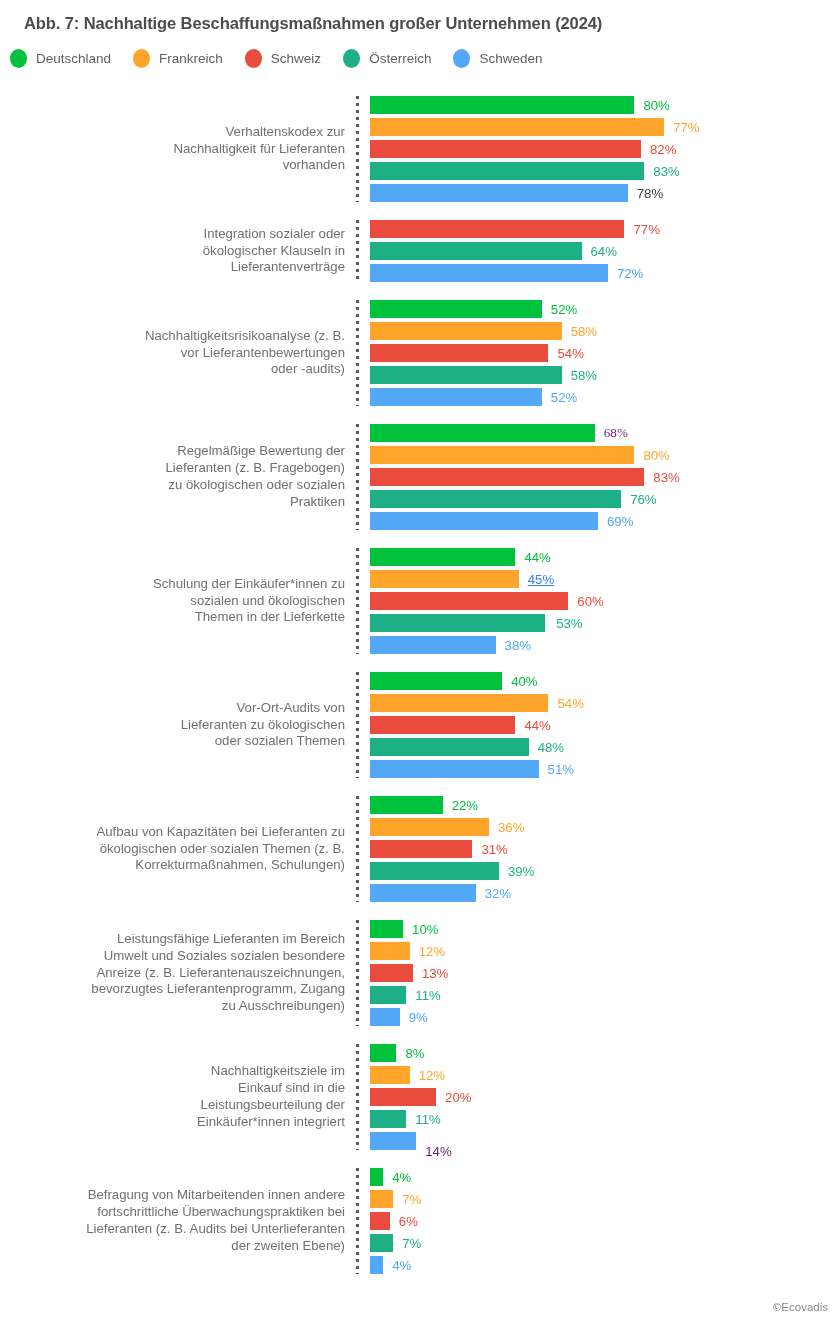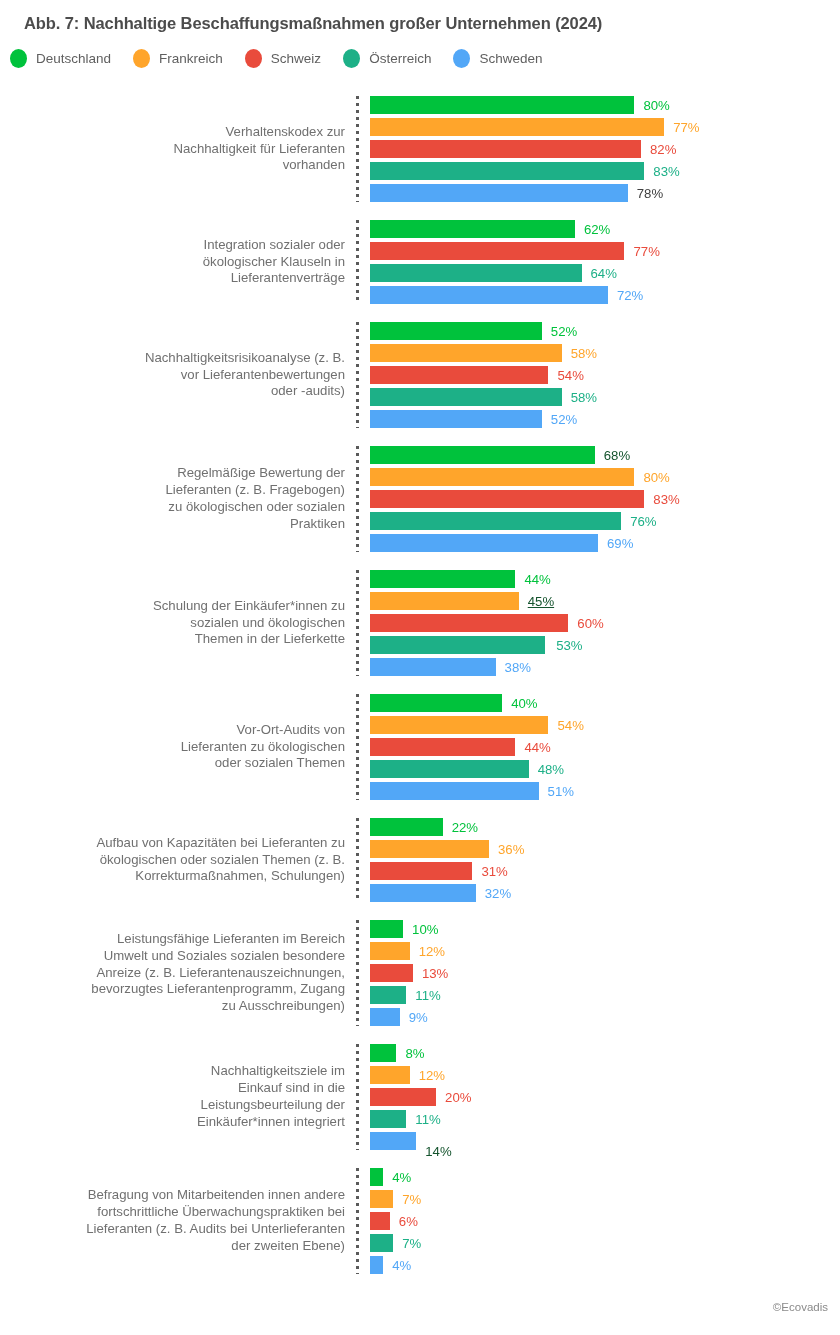--- a/index.html
+++ b/index.html
@@ -169,24 +169,20 @@
     </div>
     <div class="group">
       <div class="group-label">
         <span>Integration sozialer oder</span>
         <span>ökologischer Klauseln in</span>
         <span>Lieferantenverträge</span>
       </div>
       <div class="axis-tick"></div>
       <div class="bars">
         <div class="bar-row">
-          <div class="bar" title="Deutschland: 62%" style="width: 204.91px; background: rgb(0, 194, 60);"></div>
-          <span class="bar-value" style="color: rgb(0, 194, 60);">62%</span>
-        </div>
-        <div class="bar-row">
           <div class="bar" title="Schweiz: 77%" style="width: 254.485px; background: rgb(233, 75, 60);"></div>
           <span class="bar-value" style="color: rgb(233, 75, 60);">77%</span>
         </div>
         <div class="bar-row">
           <div class="bar" title="Österreich: 64%" style="width: 211.52px; background: rgb(29, 176, 135);"></div>
           <span class="bar-value" style="color: rgb(29, 176, 135);">64%</span>
         </div>
         <div class="bar-row">
           <div class="bar" title="Schweden: 72%" style="width: 237.96px; background: rgb(82, 167, 247);"></div>
           <span class="bar-value" style="color: rgb(82, 167, 247);">72%</span>
@@ -227,21 +223,21 @@
       <div class="group-label">
         <span>Regelmäßige Bewertung der</span>
         <span>Lieferanten (z. B. Fragebogen)</span>
         <span>zu ökologischen oder sozialen</span>
         <span>Praktiken</span>
       </div>
       <div class="axis-tick"></div>
       <div class="bars">
         <div class="bar-row">
           <div class="bar" title="Deutschland: 68%" style="width: 224.74px; background: rgb(0, 194, 60);"></div>
-          <span class="bar-value" style="color: #14532d;">68%</span>
+          <span class="bar-value" style="color: #701a75; font-family: Liberation Serif, serif;">68%</span>
         </div>
         <div class="bar-row">
           <div class="bar" title="Frankreich: 80%" style="width: 264.4px; background: rgb(255, 165, 43);"></div>
           <span class="bar-value" style="color: rgb(255, 165, 43);">80%</span>
         </div>
         <div class="bar-row">
           <div class="bar" title="Schweiz: 83%" style="width: 274.315px; background: rgb(233, 75, 60);"></div>
           <span class="bar-value" style="color: rgb(233, 75, 60);">83%</span>
         </div>
         <div class="bar-row">
@@ -261,21 +257,21 @@
         <span>Themen in der Lieferkette</span>
       </div>
       <div class="axis-tick"></div>
       <div class="bars">
         <div class="bar-row">
           <div class="bar" title="Deutschland: 44%" style="width: 145.42px; background: rgb(0, 194, 60);"></div>
           <span class="bar-value" style="color: rgb(0, 194, 60);">44%</span>
         </div>
         <div class="bar-row">
           <div class="bar" title="Frankreich: 45%" style="width: 148.725px; background: rgb(255, 165, 43);"></div>
-          <span class="bar-value" style="color: #14532d; text-decoration: underline;">45%</span>
+          <span class="bar-value" style="color: #3b82f6; text-decoration: underline;">45%</span>
         </div>
         <div class="bar-row">
           <div class="bar" title="Schweiz: 60%" style="width: 198.3px; background: rgb(233, 75, 60);"></div>
           <span class="bar-value" style="color: rgb(233, 75, 60);">60%</span>
         </div>
         <div class="bar-row">
           <div class="bar" title="Österreich: 53%" style="width: 175.165px; background: rgb(29, 176, 135);"></div>
           <span class="bar-value" style="color: rgb(29, 176, 135); margin-left: 11px;">53%</span>
         </div>
         <div class="bar-row">
@@ -326,20 +322,24 @@
           <div class="bar" title="Deutschland: 22%" style="width: 72.71px; background: rgb(0, 194, 60);"></div>
           <span class="bar-value" style="color: rgb(0, 194, 60);">22%</span>
         </div>
         <div class="bar-row">
           <div class="bar" title="Frankreich: 36%" style="width: 118.98px; background: rgb(255, 165, 43);"></div>
           <span class="bar-value" style="color: rgb(255, 165, 43);">36%</span>
         </div>
         <div class="bar-row">
           <div class="bar" title="Schweiz: 31%" style="width: 102.455px; background: rgb(233, 75, 60);"></div>
           <span class="bar-value" style="color: rgb(233, 75, 60);">31%</span>
+        </div>
+        <div class="bar-row">
+          <div class="bar" title="Österreich: 39%" style="width: 128.895px; background: rgb(29, 176, 135);"></div>
+          <span class="bar-value" style="color: rgb(29, 176, 135);">39%</span>
         </div>
         <div class="bar-row">
           <div class="bar" title="Schweden: 32%" style="width: 105.76px; background: rgb(82, 167, 247);"></div>
           <span class="bar-value" style="color: rgb(82, 167, 247);">32%</span>
         </div>
       </div>
     </div>
     <div class="group">
       <div class="group-label">
         <span>Leistungsfähige Lieferanten im Bereich</span>
@@ -392,21 +392,21 @@
         <div class="bar-row">
           <div class="bar" title="Schweiz: 20%" style="width: 66.1px; background: rgb(233, 75, 60);"></div>
           <span class="bar-value" style="color: rgb(233, 75, 60);">20%</span>
         </div>
         <div class="bar-row">
           <div class="bar" title="Österreich: 11%" style="width: 36.355px; background: rgb(29, 176, 135);"></div>
           <span class="bar-value" style="color: rgb(29, 176, 135);">11%</span>
         </div>
         <div class="bar-row">
           <div class="bar" title="Schweden: 14%" style="width: 46.27px; background: rgb(82, 167, 247);"></div>
-          <span class="bar-value" style="color: #14532d; margin-top: 20px;">14%</span>
+          <span class="bar-value" style="color: #701a75; margin-top: 20px;">14%</span>
         </div>
       </div>
     </div>
     <div class="group">
       <div class="group-label">
         <span>Befragung von Mitarbeitenden innen andere</span>
         <span>fortschrittliche Überwachungspraktiken bei</span>
         <span>Lieferanten (z. B. Audits bei Unterlieferanten</span>
         <span>der zweiten Ebene)</span>
       </div>

